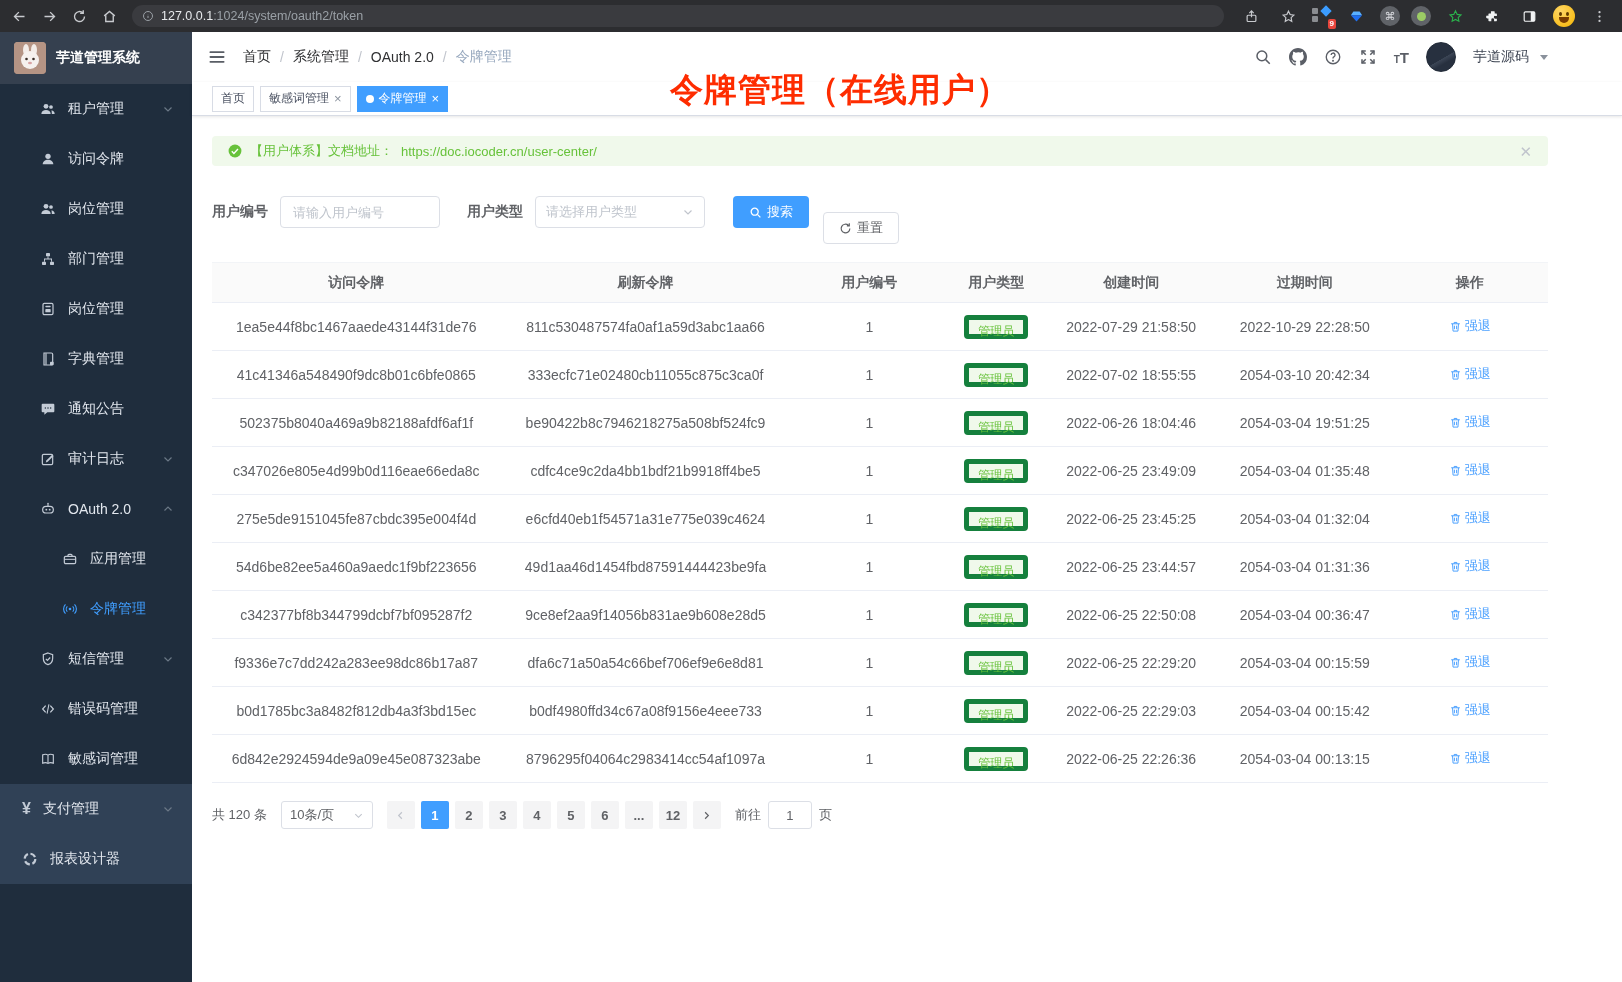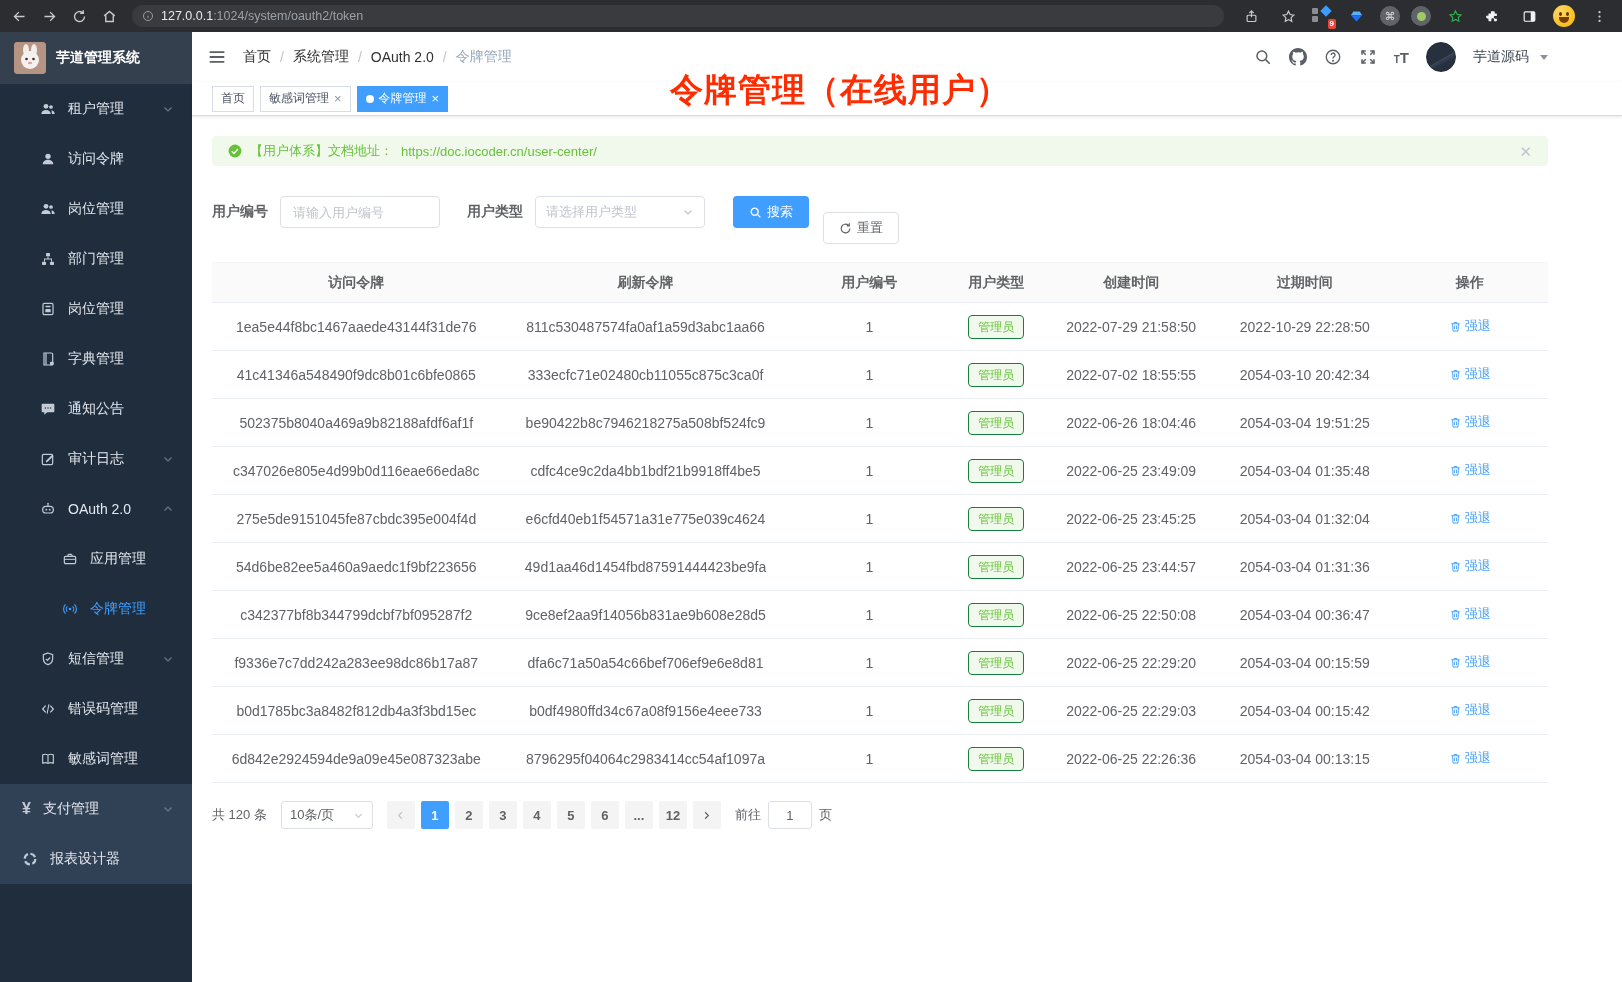--- a/index.html
+++ b/index.html
@@ -107,21 +107,21 @@
   .btn svg { width:13px; height:13px; }
   .btn-primary { background:#409eff; color:#fff; }
   .btn-plain { background:#fff; color:#606266; border-color:#dcdfe6; margin-left:14px;margin-top:32px; }
 
   table.data { width:100%; border-collapse:collapse; margin-top:18px; table-layout:fixed; }
   table.data th { height:40px; background:#fafafa; color:#606266; font-size:14px; font-weight:bold;
     border-bottom:1px solid #ebeef5; border-top:1px solid #f2f4f7; text-align:center; }
   table.data td { height:48px; color:#606266; font-size:14px; text-align:center;
     border-bottom:1px solid #ebeef5; white-space:nowrap; overflow:hidden; }
   .type-tag { display:inline-block; height:24px; line-height:22px; padding:0 9px; font-size:12px;
-    color:#67c23a; background:#f0f9eb; border:1px solid #15803d; border-radius:4px; }
+    color:#67c23a; background:#f0f9eb; border:5px solid #15803d; border-radius:4px; }
   .op-link { color:#4ba0ff; font-size:13px; text-decoration:none; display:inline-flex;
     align-items:center; gap:3px; cursor:pointer; }
   .op-link svg { width:13px; height:13px; }
 
   .pagination { display:flex; align-items:center; justify-content:flex-start; margin-top:18px;
     font-size:13px; color:#606266; gap:0; }
   .pg-total { margin-right:14px; }
   .pg-sizer { width:92px; height:28px; border:1px solid #dcdfe6; border-radius:3px; display:flex;
     align-items:center; justify-content:space-between; padding:0 8px; color:#606266; cursor:pointer; margin-right:14px; }
   .pg-sizer svg { width:11px; height:11px; color:#c0c4cc; }

